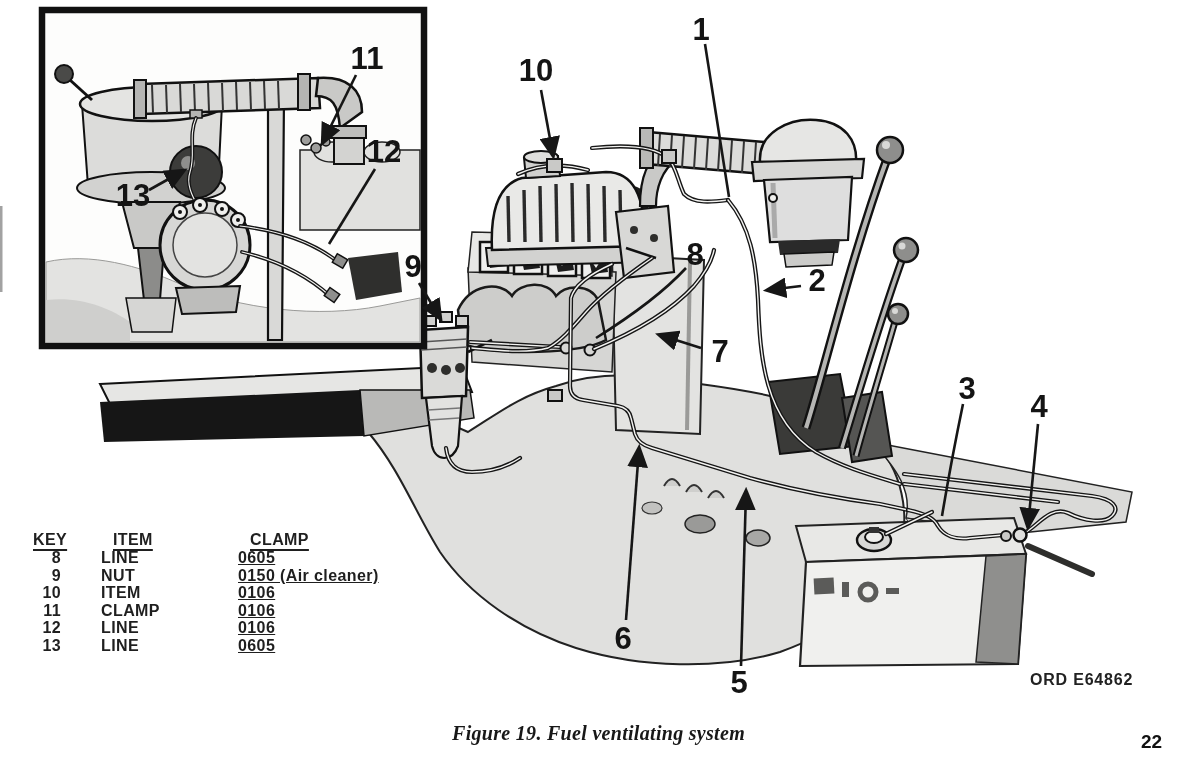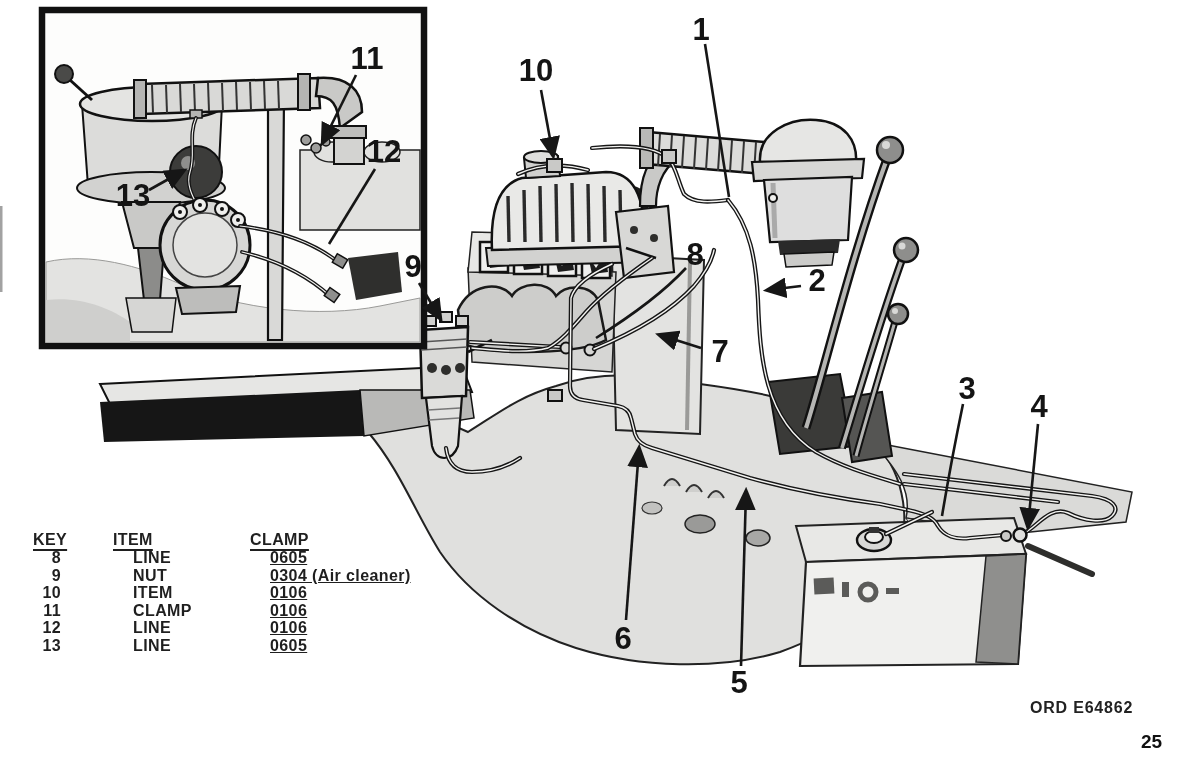--- a/index.html
+++ b/index.html
@@ -11,26 +11,26 @@
   .txt{position:absolute;z-index:2;}
 
   
   .key-table{left:33px;top:531px;font-size:16px;font-weight:bold;letter-spacing:.4px;color:#1f1f1f;}
   .kt-header{display:flex;}
   .kt-header span{text-decoration:underline;text-decoration-thickness:2px;text-underline-offset:4px;}
   .h-key{width:80px;}
   .h-item{width:137px;}
   .kt-row{display:flex;line-height:17.5px;}
   .c-key{width:28px;text-align:right;}
-  .c-item{width:137px;margin-left:72px;}
+  .c-item{width:137px;margin-left:40px;}
   .c-group{flex:1;white-space:nowrap;text-decoration:underline;}
 
   .caption{left:452px;top:722px;font-family:"Liberation Serif",serif;
     font-style:italic;font-weight:bold;font-size:20px;letter-spacing:.3px;color:#181818;}
-  .ord-code{left:1030px;top:671px;font-size:16px;font-weight:bold;letter-spacing:.8px;color:#222;margin-top:28px;}
+  .ord-code{left:1030px;top:671px;font-size:16px;font-weight:bold;letter-spacing:.8px;color:#222;}
   .page-number{left:1141px;top:731px;font-size:19px;font-weight:bold;color:#111;}
   .leader{stroke:#161616;stroke-width:2.6;fill:none;}
   .co-num{font-family:"Liberation Sans",sans-serif;font-weight:bold;font-size:31px;fill:#141414;}
   .pipe-o{stroke:#161616;stroke-width:4.2;fill:none;stroke-linecap:round;}
   .pipe-i{stroke:#f3f3f1;stroke-width:1.4;fill:none;stroke-linecap:round;}
   .wire-o{stroke:#161616;stroke-width:3.8;fill:none;stroke-linecap:round;}
   .wire-i{stroke:#f3f3f1;stroke-width:1.1;fill:none;stroke-linecap:round;}
 </style>
 </head>
 <body>
@@ -353,21 +353,21 @@
       <span class="h-group">CLAMP</span>
     </div>
     <div class="kt-row">
       <span class="c-key">8</span>
       <span class="c-item">LINE</span>
       <span class="c-group">0605</span>
     </div>
     <div class="kt-row">
       <span class="c-key">9</span>
       <span class="c-item">NUT</span>
-      <span class="c-group">0304 (Air cleaner)</span>
+      <span class="c-group">0150 (Air cleaner)</span>
     </div>
     <div class="kt-row">
       <span class="c-key">10</span>
       <span class="c-item">ITEM</span>
       <span class="c-group">0106</span>
     </div>
     <div class="kt-row">
       <span class="c-key">11</span>
       <span class="c-item">CLAMP</span>
       <span class="c-group">0106</span>
@@ -377,16 +377,17 @@
       <span class="c-item">LINE</span>
       <span class="c-group">0106</span>
     </div>
     <div class="kt-row">
       <span class="c-key">13</span>
       <span class="c-item">LINE</span>
       <span class="c-group">0605</span>
     </div>
   </div>
 
+  <div class="txt caption">Figure 19. Fuel ventilating system</div>
   <div class="txt ord-code">ORD E64862</div>
-  <div class="txt page-number">25</div>
+  <div class="txt page-number">22</div>
 
 </div>
 
 </body></html>

